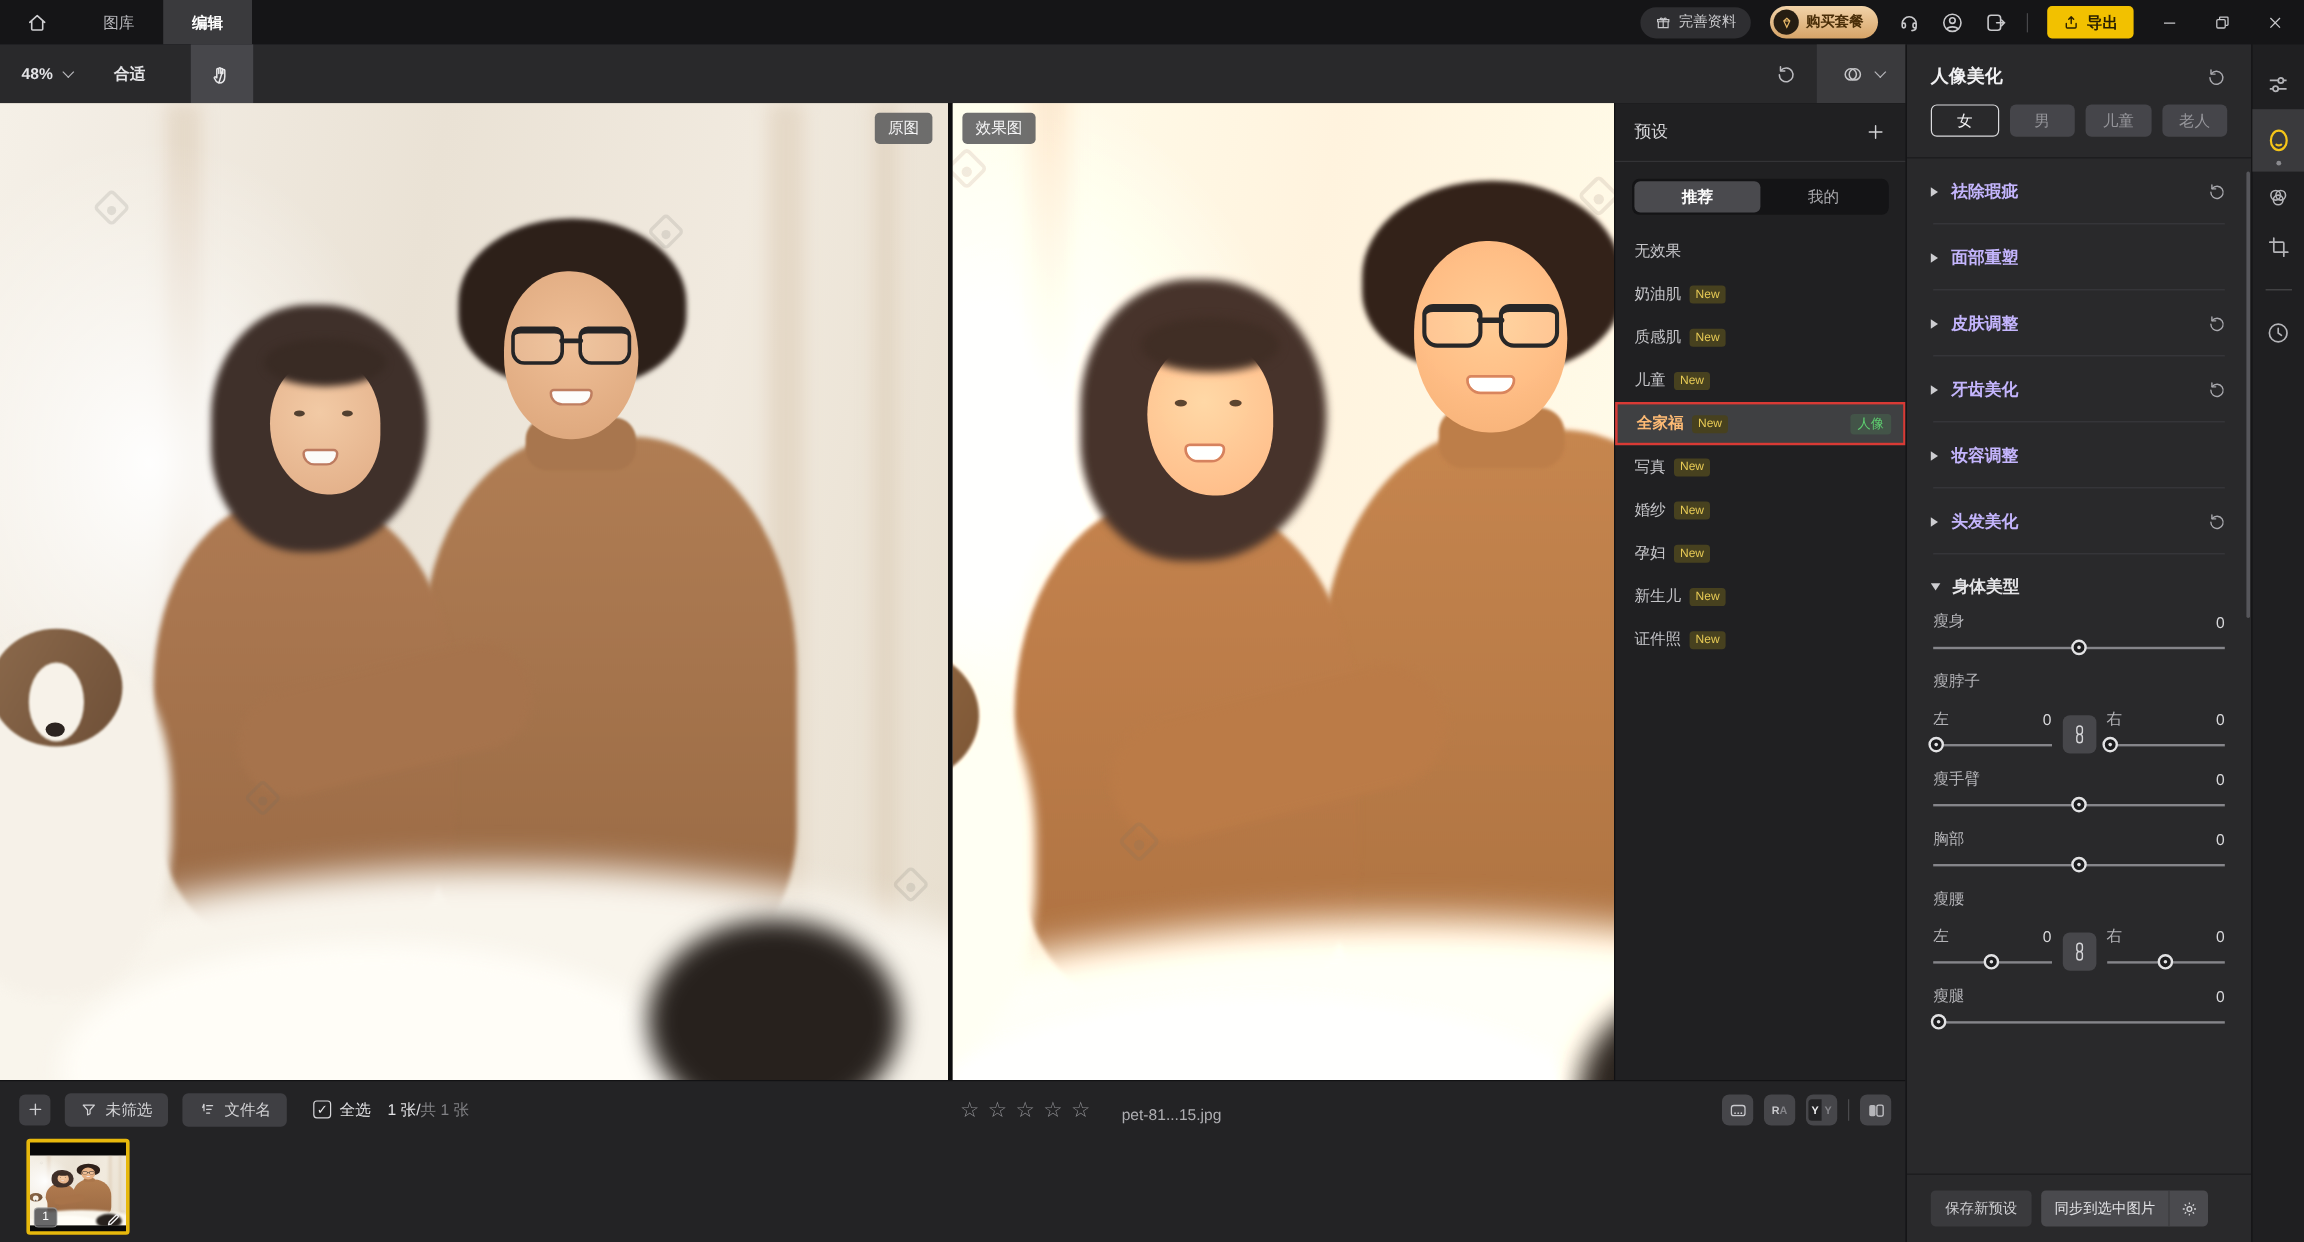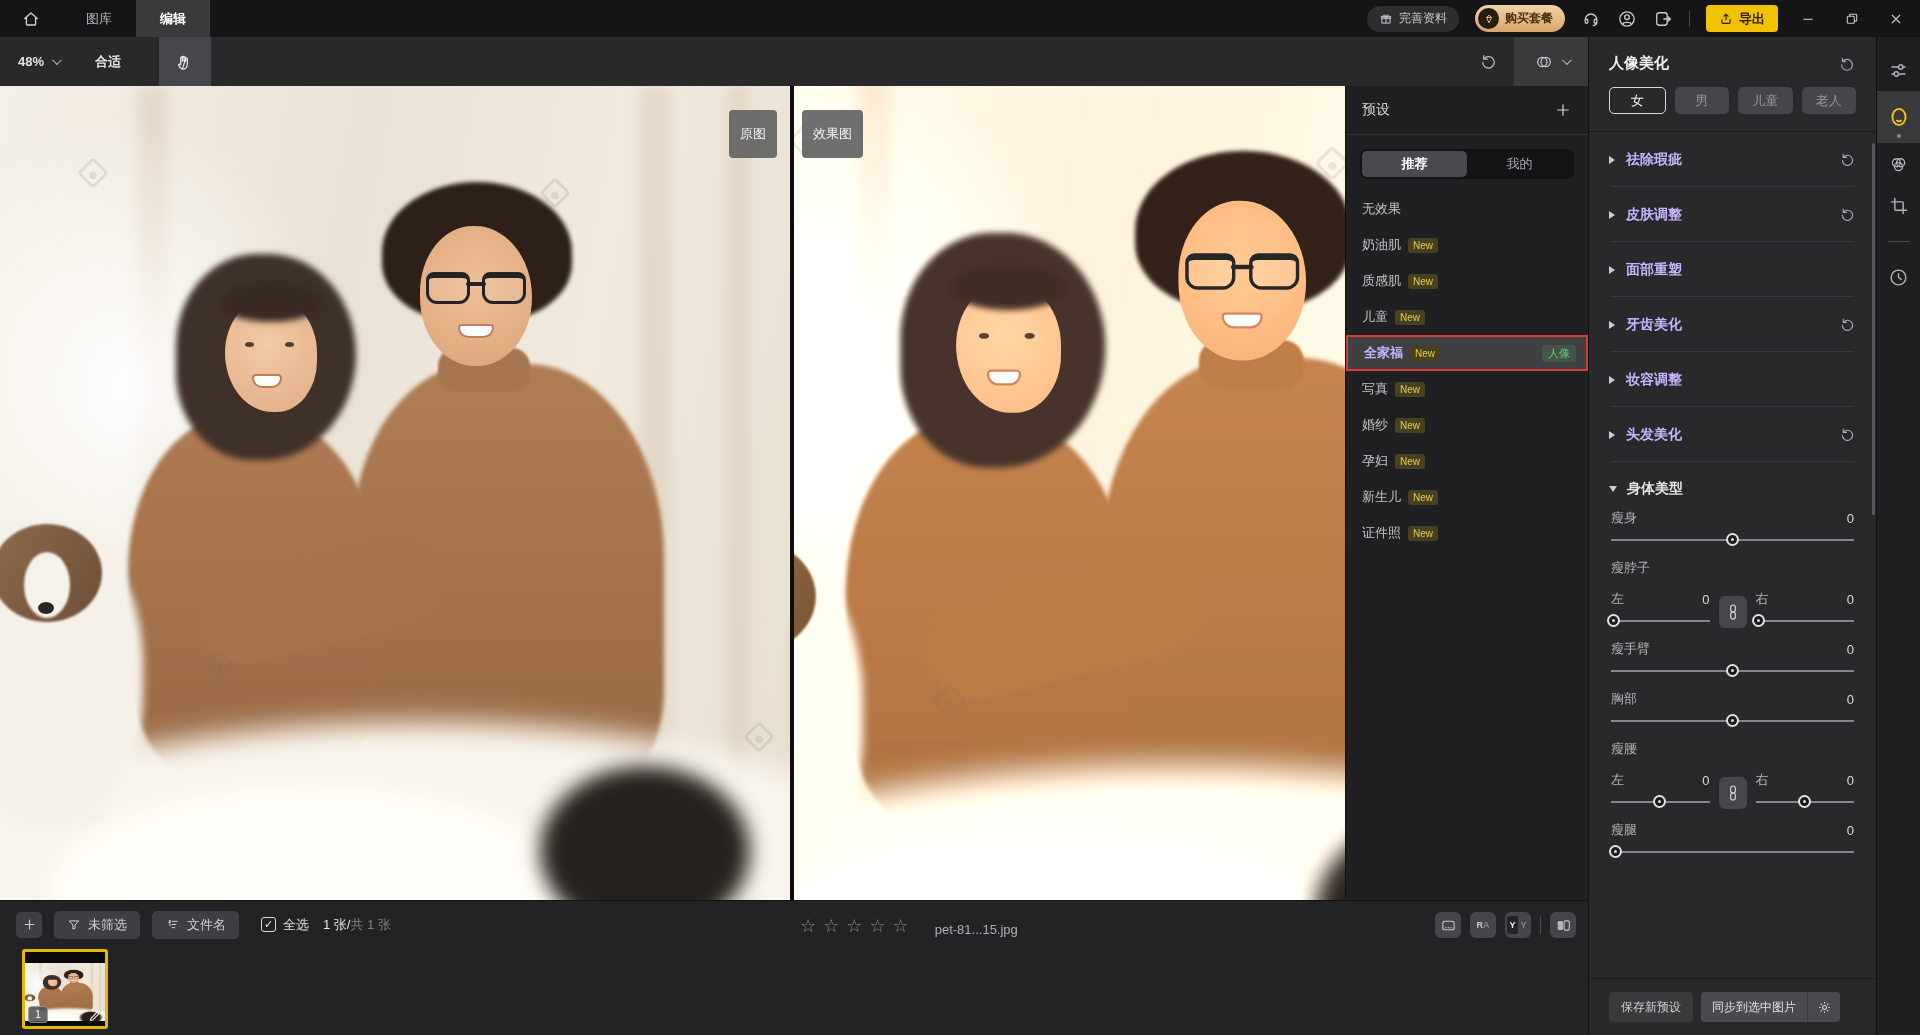--- a/index.html
+++ b/index.html
@@ -38,22 +38,22 @@
   .ct-right { margin-left:auto; display:flex; align-items:center; height:49px; }
   .reset-btn { width:52px; display:flex; justify-content:center; color:#bcbcc0; }
   .cmp-btn { width:74px; height:49px; background:#3A3A3D; display:flex; align-items:center; justify-content:center; gap:8px; color:#c6c6c9; }
 
   
   .canvas { height:814px; display:flex; background:#161618; flex:none; }
   .photo { position:relative; overflow:hidden; background:#e9e1d4; }
   .photo.pleft { width:790px; }
   .gapbar { width:4px; background:#0d0d0e; }
   .photo.pright { width:551px; }
-  .img-label { position:absolute; top:24px; background:rgba(95,95,97,.9); color:#f3f3f4; font-size:13px;
-    padding:15px 11px; border-radius:4px; z-index:5; }
+  .img-label { position:absolute; top:8px; background:rgba(95,95,97,.9); color:#f3f3f4; font-size:13px;
+    padding:4px 11px; border-radius:4px; z-index:5; }
   .lbl-orig { right:13px; }
   .lbl-eff { left:8px; }
 
   .scene { position:absolute; width:790px; height:814px; left:0; top:0; }
   .photo.pleft .scene { filter:saturate(.95); }
   .photo.pright .scene { transform:scale(1.14) translateX(-30px); transform-origin:430px 320px;
     filter:brightness(1.06) saturate(1.2) sepia(.07); }
   .sh { position:absolute; border-radius:50%; }
   .wall { left:0; top:0; width:100%; height:100%; border-radius:0;
     background:linear-gradient(100deg,#f5f0e7 0%,#eae2d4 40%,#f1eade 68%,#e7decd 100%); }
@@ -92,21 +92,21 @@
     color:#d6d6d9; font-size:14px; border-bottom:1px solid #333336; }
   .pp-add { color:#d2d2d5; display:flex; }
   .pp-tabs { margin:14px 14px 8px; height:30px; background:#141416; border-radius:6px; display:flex; padding:2px; }
   .pp-tab { flex:1; display:flex; align-items:center; justify-content:center; font-size:13px; color:#a8a8ac; border-radius:5px; }
   .pp-tab.active { background:#4A4A4E; color:#ffffff; font-weight:bold; }
   .pp-list { padding-top:4px; }
   .pp-item { height:36px; display:flex; align-items:center; padding:0 16px; position:relative; }
   .pp-label { font-size:13px; color:#c4c4c8; }
   .pp-new { margin-left:7px; font-size:10px; color:#E8CB55; background:#47411F; padding:2px 5px; border-radius:3px; }
   .pp-item.selected { background:#3F4042; border:2px solid #D93A35; }
-  .pp-item.selected .pp-label { color:#c4b5fd; font-weight:bold; }
+  .pp-item.selected .pp-label { color:#fdba74; font-weight:bold; }
   .pp-tag { position:absolute; right:10px; font-size:11px; color:#5ECF70; background:rgba(94,207,112,.14); padding:1px 6px; border-radius:3px; }
 
   
   .filmstrip { height:135px; background:#232325; border-top:1px solid #121214; position:relative; flex:none; }
   .fs-controls { display:flex; align-items:center; gap:12px; padding:9px 0 0 16px; height:38px; }
   .fs-add { width:26px; height:26px; background:#3F3F43; border-radius:5px; display:flex; align-items:center; justify-content:center; color:#cfcfd2; }
   .fs-btn { height:28px; background:#3F3F43; border-radius:5px; display:flex; align-items:center; gap:7px; padding:0 13px; color:#d2d2d5; font-size:13px; }
   .fs-check { display:flex; align-items:center; gap:7px; margin-left:10px; color:#e2e2e5; font-size:13px; }
   .cbx { width:15px; height:15px; border:1.5px solid #d8d8db; border-radius:3px; display:flex; align-items:center; justify-content:center; }
   .cbx::after { content:"\2713"; font-size:11px; color:#e8e8ea; }
@@ -577,31 +577,31 @@
         <span class="sec-label">祛除瑕疵</span>
         <div class="sec-reset">
             <svg width="17" height="17" viewBox="0 0 24 24" fill="none" stroke="currentColor" stroke-width="1.6" stroke-linecap="round" stroke-linejoin="round">
               <path d="M6 4.5V9h4.5"></path>
               <path d="M6.4 8.6A7.2 7.2 0 1 1 4.8 13"></path>
             </svg>
           </div>
       </div>
       <div class="section">
         <i class="tri-r"></i>
+        <span class="sec-label">面部重塑</span>
+      </div>
+      <div class="section">
+        <i class="tri-r"></i>
         <span class="sec-label">皮肤调整</span>
         <div class="sec-reset">
             <svg width="17" height="17" viewBox="0 0 24 24" fill="none" stroke="currentColor" stroke-width="1.6" stroke-linecap="round" stroke-linejoin="round">
               <path d="M6 4.5V9h4.5"></path>
               <path d="M6.4 8.6A7.2 7.2 0 1 1 4.8 13"></path>
             </svg>
           </div>
-      </div>
-      <div class="section">
-        <i class="tri-r"></i>
-        <span class="sec-label">面部重塑</span>
       </div>
       <div class="section">
         <i class="tri-r"></i>
         <span class="sec-label">牙齿美化</span>
         <div class="sec-reset">
             <svg width="17" height="17" viewBox="0 0 24 24" fill="none" stroke="currentColor" stroke-width="1.6" stroke-linecap="round" stroke-linejoin="round">
               <path d="M6 4.5V9h4.5"></path>
               <path d="M6.4 8.6A7.2 7.2 0 1 1 4.8 13"></path>
             </svg>
           </div>

